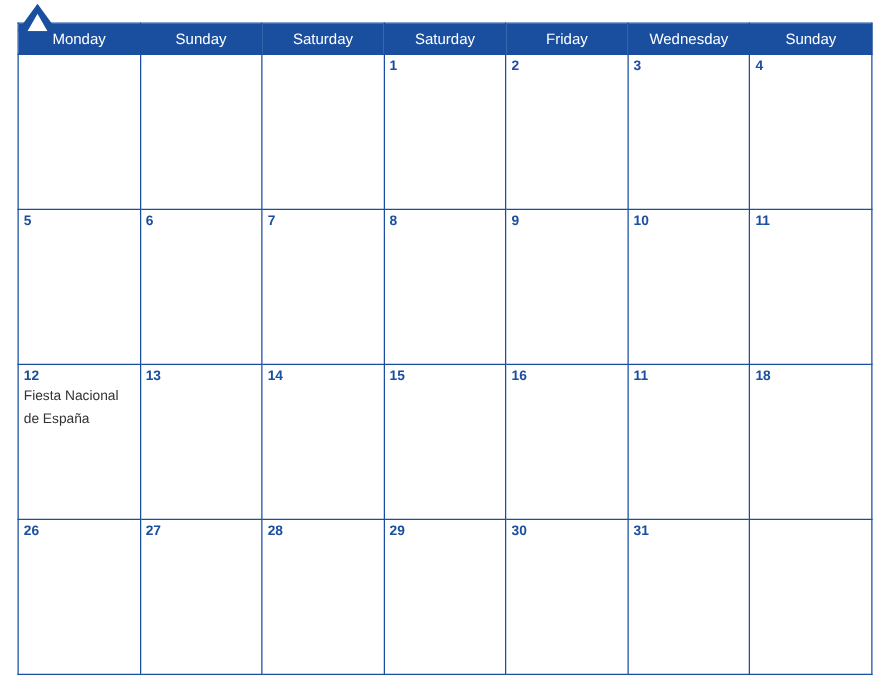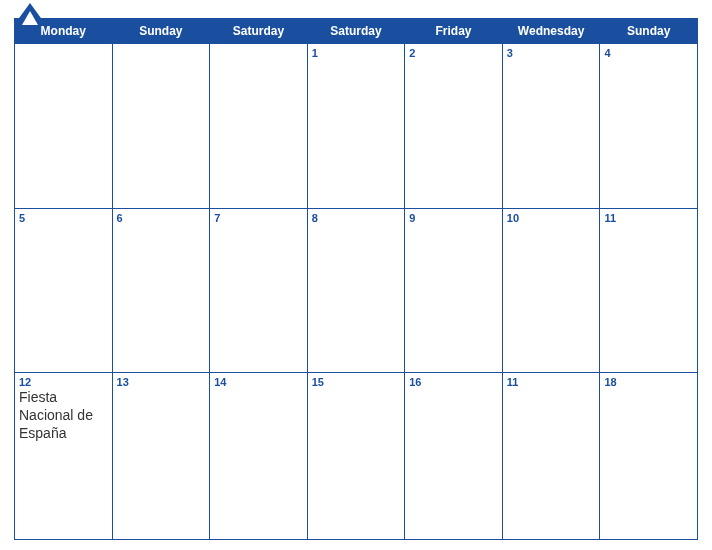--- a/index.html
+++ b/index.html
@@ -70,39 +70,39 @@
       border: 1.5px solid #1a4fa0;
       border-collapse: collapse;
       width: 100%;
       flex: 1;
       table-layout: fixed;
     }
     .calendar th {
       background-color: #1a4fa0;
       color: white;
       font-size: 12px;
-      font-weight: bold;
+      font-weight: normal;
       text-align: center;
       padding: 5px 12px;
       border: 1px solid #1a4fa0;
     }
     .calendar td {
       border: 1px solid #1a4fa0;
       vertical-align: top;
       padding: 3px 4px;
       height: 72px;
     }
     .day-number {
       font-size: 11px;
       color: #1a4fa0;
       font-weight: bold;
       display: block;
     }
     .holiday-text {
-      font-size: 14px;
+      font-size: 11px;
       color: #333;
       margin-top: 2px;
       line-height: 1.2;
     }
     .empty-cell {
       background: #fff;
     }
   </style>
 </head>
 <body>
@@ -193,14 +193,35 @@
         <td>
           <span class="day-number">16</span>
         </td>
         <td>
           <span class="day-number">11</span>
         </td>
         <td>
           <span class="day-number">18</span>
         </td>
       </tr>
+      <tr>
+        <td>
+          <span class="day-number">26</span>
+        </td>
+        <td>
+          <span class="day-number">27</span>
+        </td>
+        <td>
+          <span class="day-number">28</span>
+        </td>
+        <td>
+          <span class="day-number">29</span>
+        </td>
+        <td>
+          <span class="day-number">30</span>
+        </td>
+        <td>
+          <span class="day-number">31</span>
+        </td>
+        <td class="empty-cell"></td>
+      </tr>
     </tbody>
 </table>
 
 </body></html>

